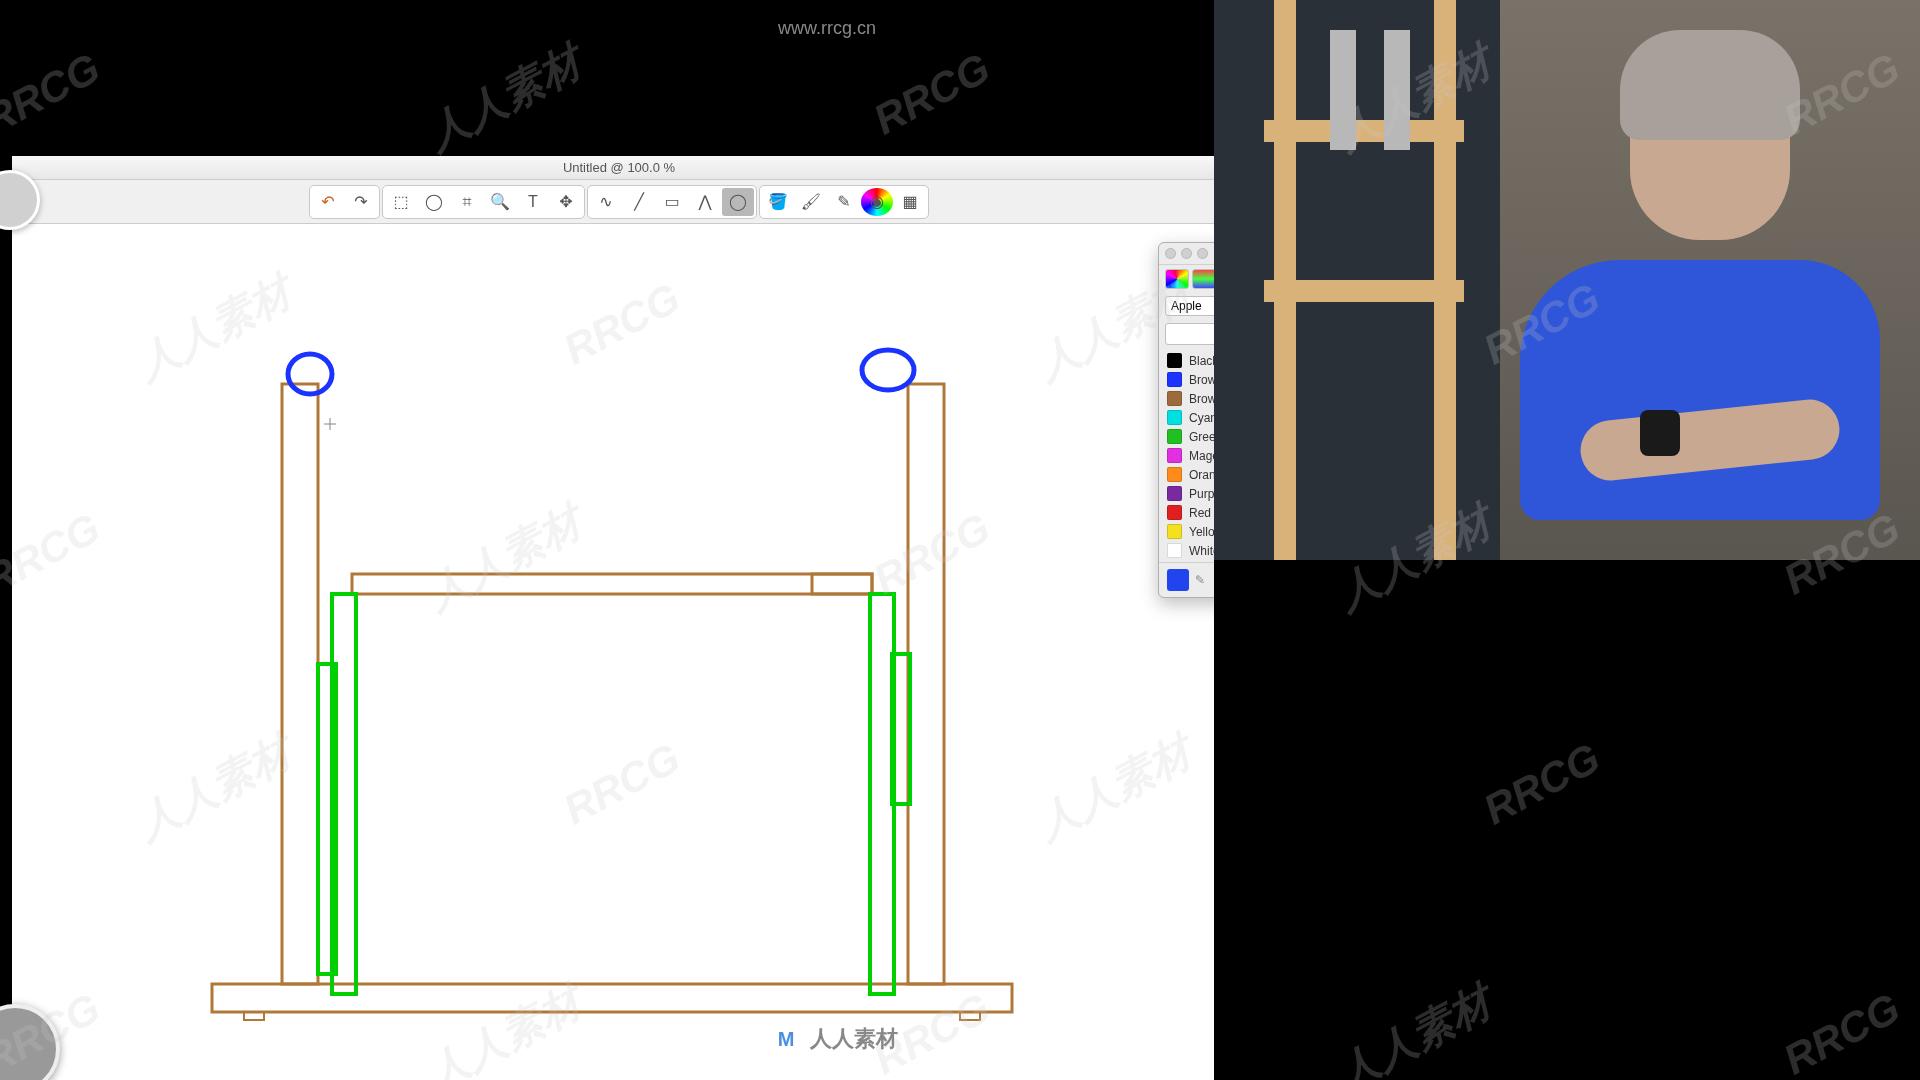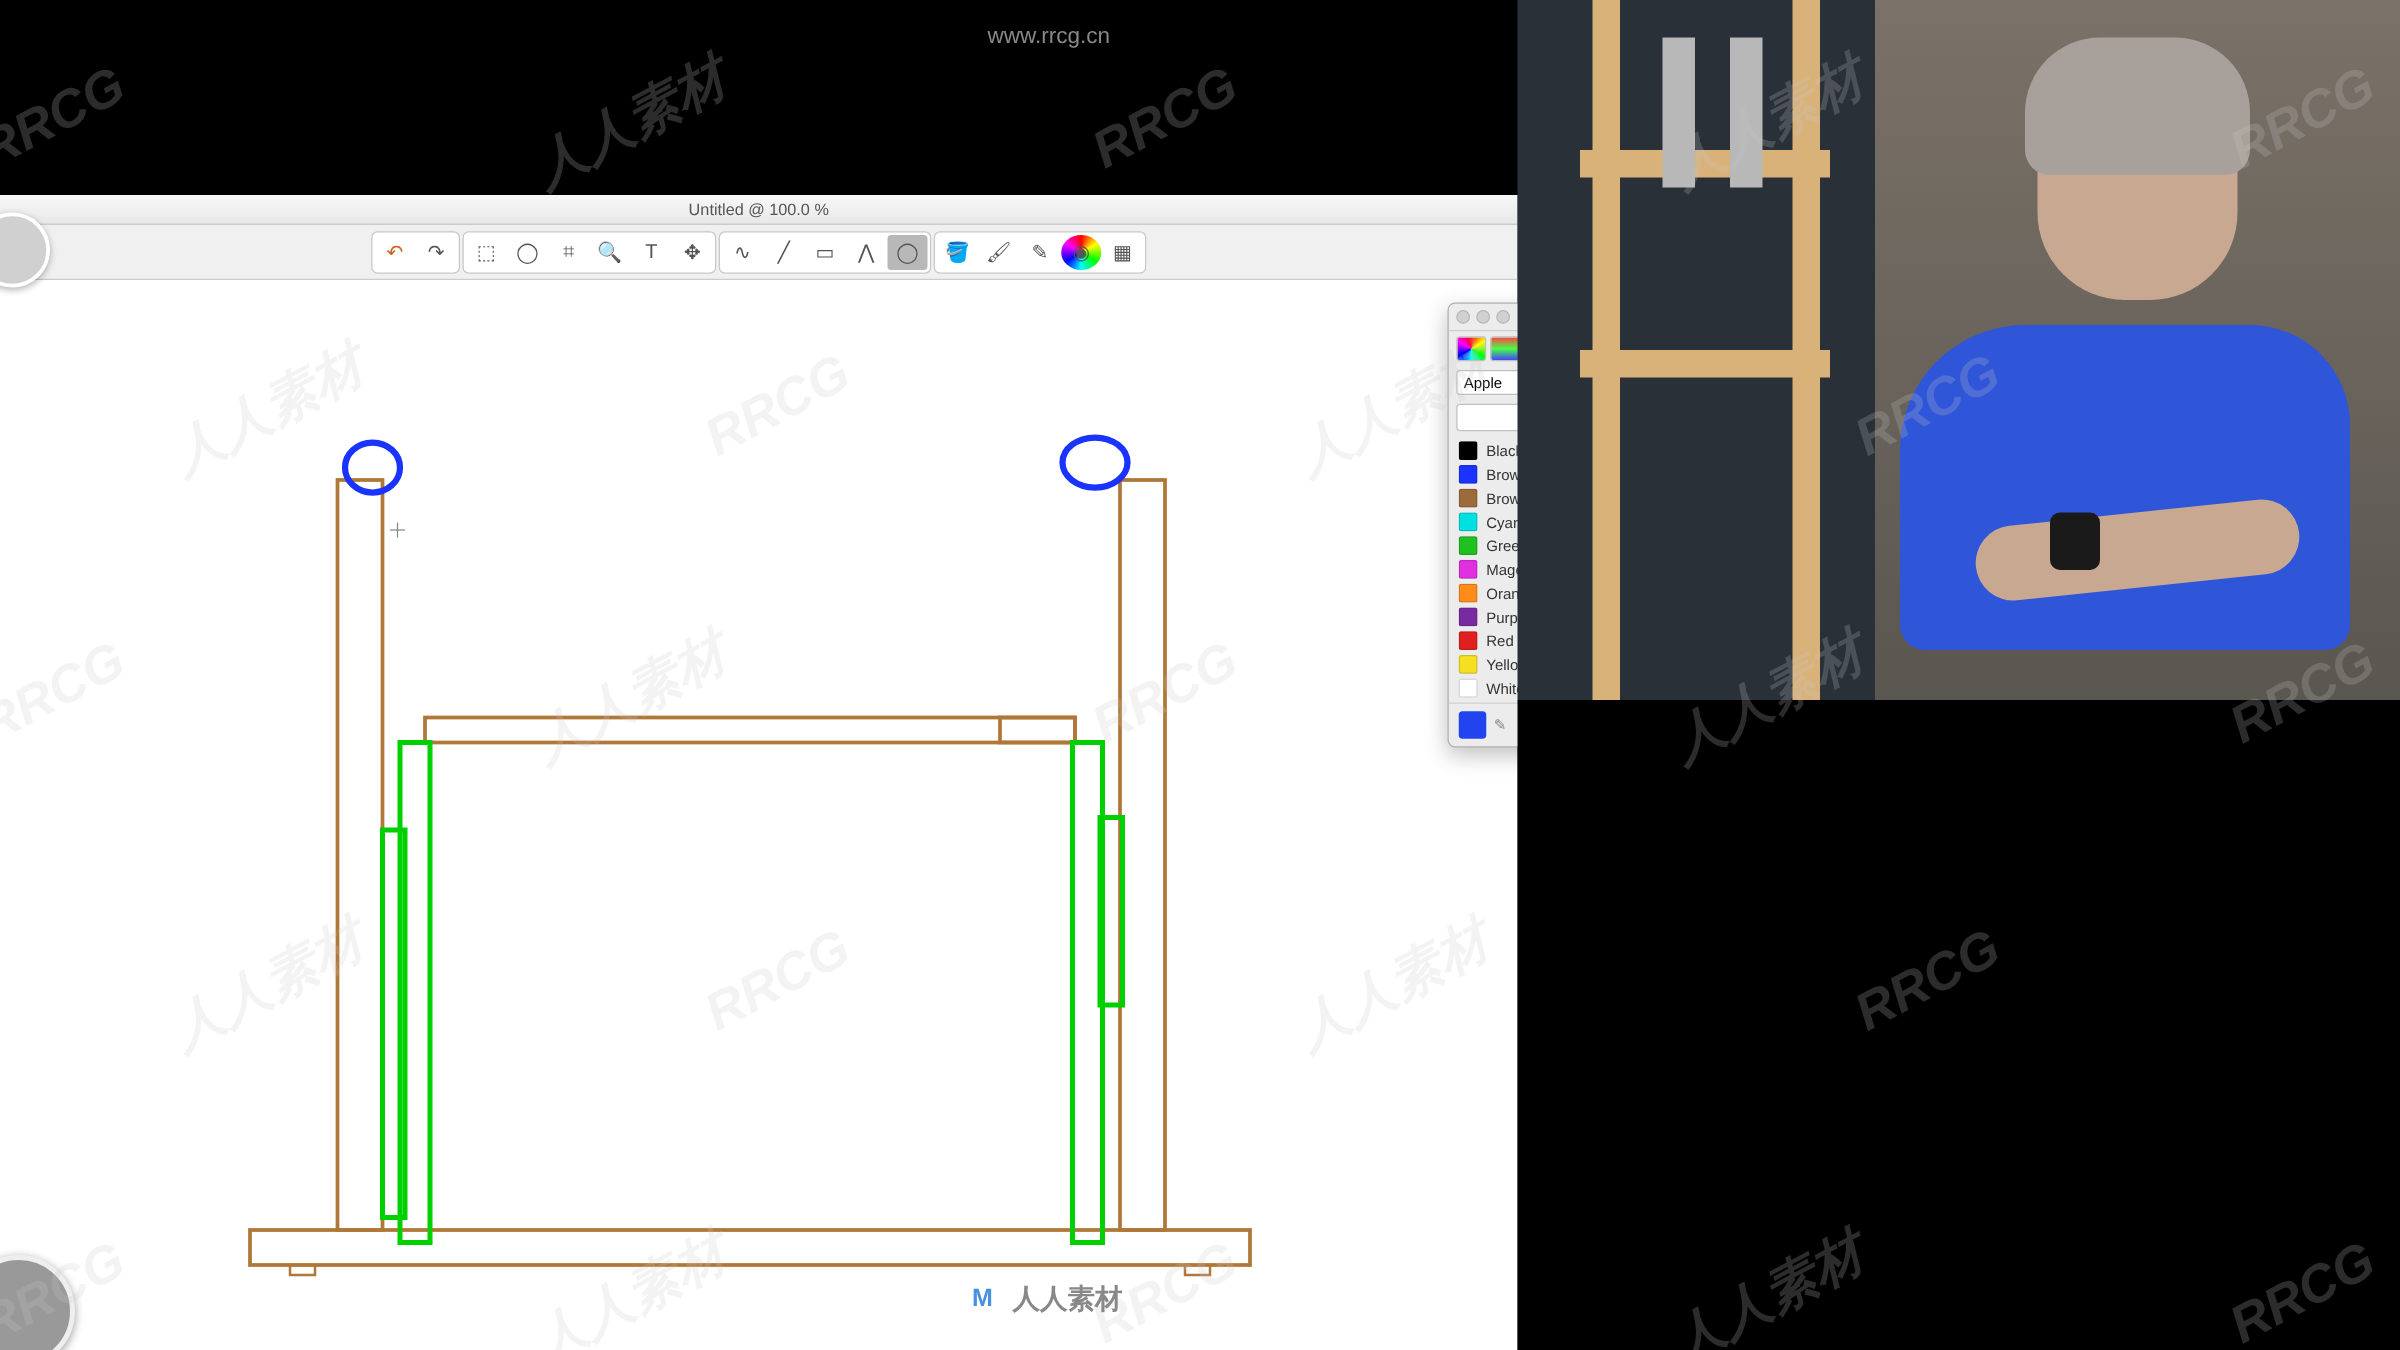--- a/index.html
+++ b/index.html
@@ -1,19 +1,19 @@
 <!DOCTYPE html>
 <html><head>
 <meta charset="utf-8">
 <style>
 *{margin:0;padding:0;box-sizing:border-box;font-family:-apple-system,BlinkMacSystemFont,"Helvetica Neue",sans-serif}
 body{width:1920px;height:1080px;background:#000;position:relative;overflow:hidden}
-.top-area{position:absolute;left:12px;top:0;width:1214px;height:156px;background:#000}
+.top-area{position:absolute;left:0;top:0;width:1214px;height:156px;background:#000}
 .watermark-url{position:absolute;left:778px;top:18px;color:#888;font-size:18px}
-.app-window{position:absolute;left:0;top:156px;width:1214px;height:924px;background:#c4b5fd}
+.app-window{position:absolute;left:12px;top:156px;width:1214px;height:924px;background:#b91c1c}
 .title-bar{height:24px;background:linear-gradient(#f8f8f8,#e8e8e8);border-bottom:1px solid #ccc;display:flex;align-items:center;justify-content:center;font-size:13px;color:#555}
 .toolbar{height:44px;background:#f0f0f0;border-bottom:1px solid #ccc;display:flex;align-items:center;justify-content:center;gap:2px}
 .toolbar-group{display:flex;gap:1px;background:#fff;border:1px solid #c8c8c8;border-radius:5px;padding:2px}
 .tool-btn{width:32px;height:28px;display:flex;align-items:center;justify-content:center;border:none;background:transparent;cursor:pointer;font-size:16px;color:#555}
 .tool-btn.selected{background:#b8b8b8;border-radius:3px}
 .color-swatch-main{position:absolute;left:-20px;top:170px;width:60px;height:60px;border-radius:50%;background:#d0d0d0;border:3px solid #fff;box-shadow:0 2px 6px rgba(0,0,0,.3)}
 .canvas{position:absolute;left:0;top:68px;width:1214px;height:856px;background:#fff}
 .canvas svg{width:100%;height:100%}
 .color-panel{position:absolute;left:1158px;top:242px;width:145px;background:#ececec;border:1px solid #b0b0b0;border-radius:6px;box-shadow:0 6px 18px rgba(0,0,0,.25);font-size:12px}
 .color-panel-header{height:22px;display:flex;align-items:center;padding:0 6px;gap:5px;border-bottom:1px solid #d0d0d0}

